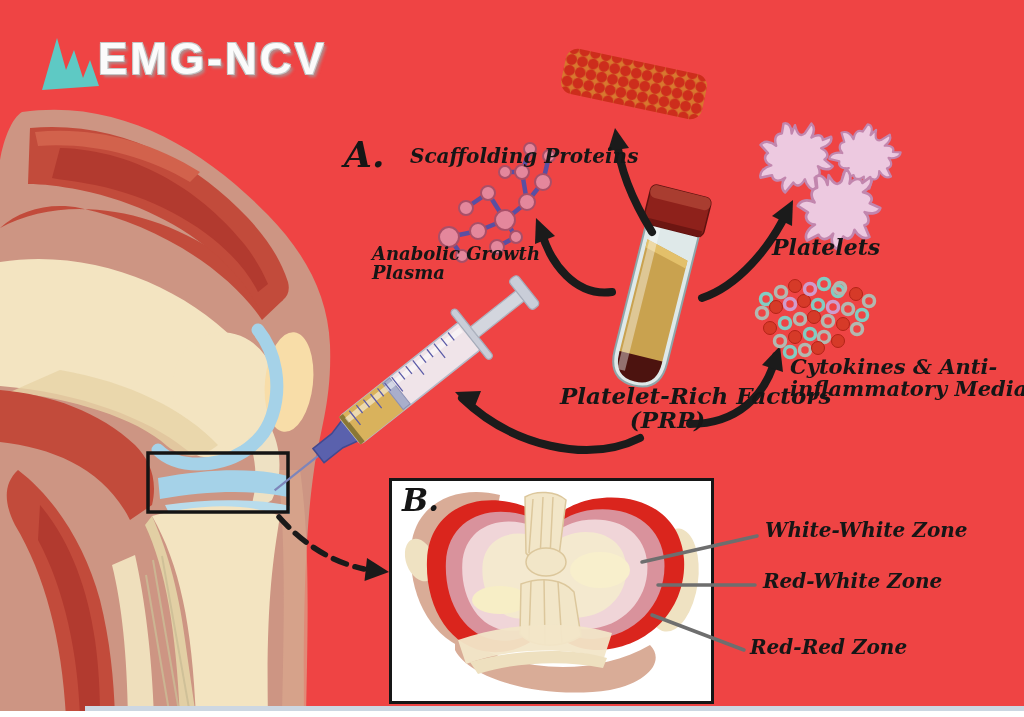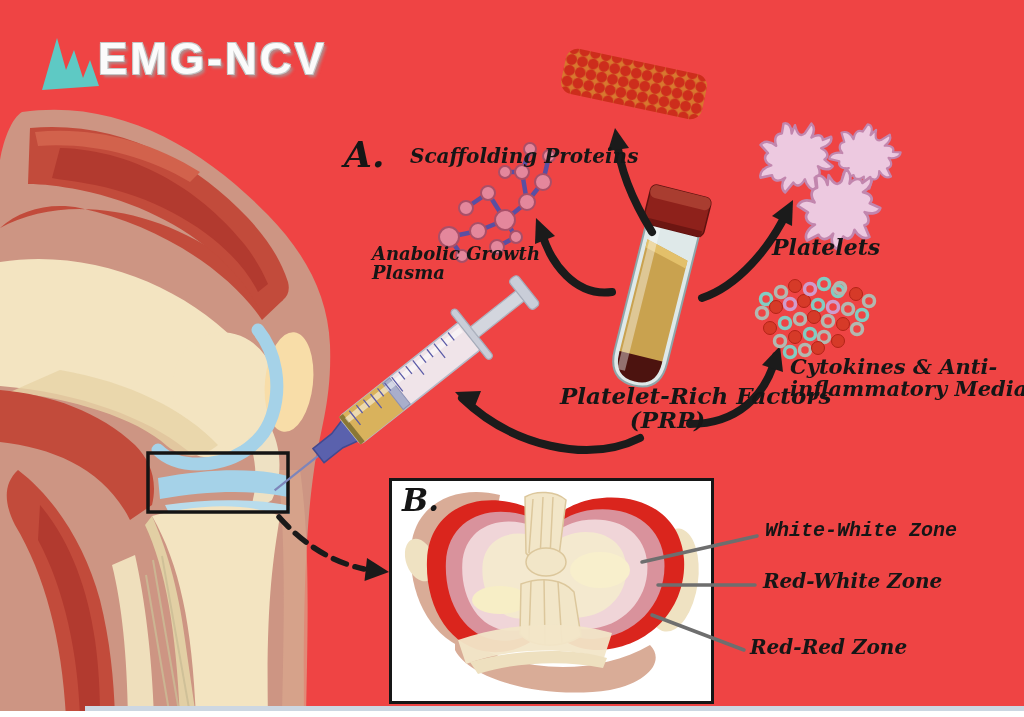--- a/index.html
+++ b/index.html
@@ -245,17 +245,17 @@
   <span class="ln">inflammatory Mediators</span>
 </div>
 
 <div class="lbl center" style="left:560px;top:384px;width:215px;font-size:23px;">
   <span class="ln">Platelet-Rich Factors</span>
   <span class="ln">(PRP)</span>
 </div>
 
 <div class="lbl" style="left:402px;top:484px;font-size:31px;">B.</div>
 
-<div class="lbl zone-lbl" style="left:765px;top:520px;font-family:Liberation Mono, monospace;">White-White Zone</div>
+<div class="lbl zone-lbl" style="left:765px;top:520px;">White-White Zone</div>
 <div class="lbl zone-lbl" style="left:750px;top:637px;">Red-Red Zone</div>
 <div class="lbl zone-lbl" style="left:763px;top:571px;">Red-White Zone</div>
 
 </div>
 
 </body></html>

